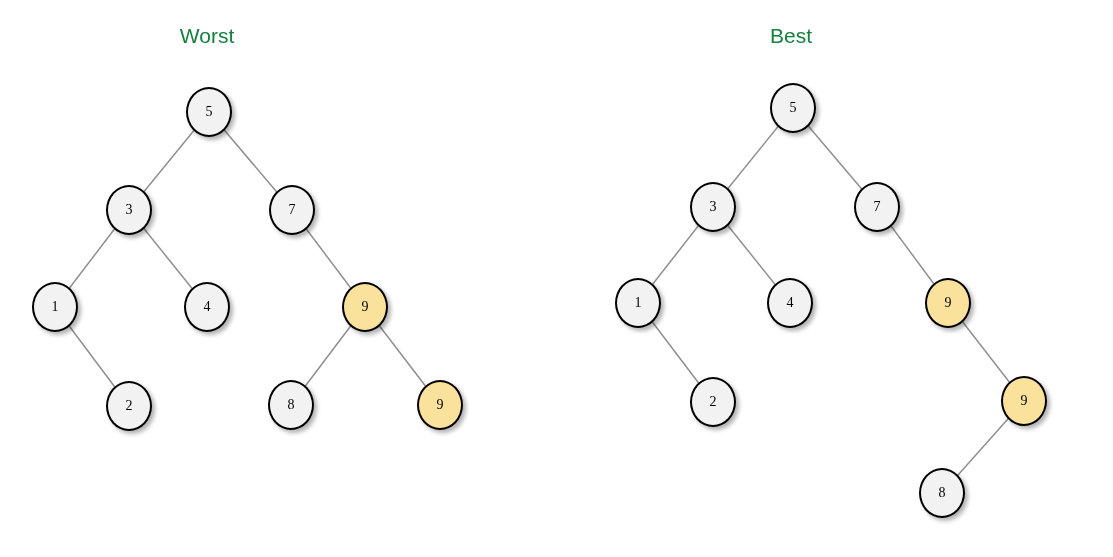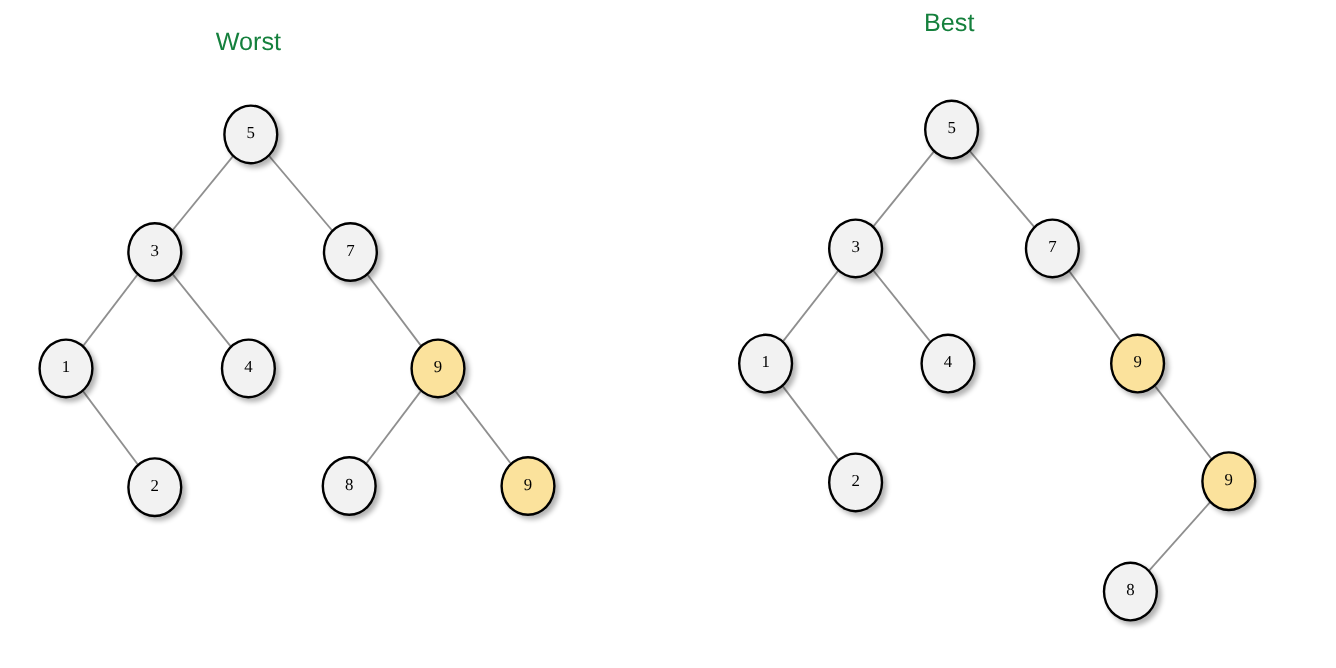--- a/index.html
+++ b/index.html
@@ -69,21 +69,21 @@
       <line x1="793" y1="108" x2="713" y2="207" stroke="#8f8f8f" stroke-width="1.5"></line>
       <line x1="793" y1="108" x2="877" y2="207" stroke="#8f8f8f" stroke-width="1.5"></line>
       <line x1="713" y1="207" x2="638" y2="303" stroke="#8f8f8f" stroke-width="1.5"></line>
       <line x1="713" y1="207" x2="790" y2="303" stroke="#8f8f8f" stroke-width="1.5"></line>
       <line x1="638" y1="303" x2="713" y2="402" stroke="#8f8f8f" stroke-width="1.5"></line>
       <line x1="877" y1="207" x2="948" y2="303" stroke="#8f8f8f" stroke-width="1.5"></line>
       <line x1="948" y1="303" x2="1024" y2="401" stroke="#8f8f8f" stroke-width="1.5"></line>
       <line x1="1024" y1="401" x2="942" y2="493" stroke="#8f8f8f" stroke-width="1.5"></line>
     </svg>
   <div class="tree-title" id="title-0" style="left: 207px; top: 36px;">Worst</div>
-  <div class="tree-title" id="title-1" style="left: 791px; top: 20px;">Best</div>
+  <div class="tree-title" id="title-1" style="left: 791px; top: 36px;">Best</div>
 <div class="node" style="left: 209px; top: 112px;">5</div>
     <div class="node" style="left: 129px; top: 210px;">3</div>
     <div class="node" style="left: 292px; top: 210px;">7</div>
     <div class="node" style="left: 55px; top: 307px;">1</div>
     <div class="node" style="left: 207px; top: 307px;">4</div>
     <div class="node hl" style="left: 365px; top: 307px;">9</div>
     <div class="node" style="left: 129px; top: 406px;">2</div>
     <div class="node" style="left: 291px; top: 405px;">8</div>
     <div class="node hl" style="left: 440px; top: 405px;">9</div>
     <div class="node" style="left: 793px; top: 108px;">5</div>

